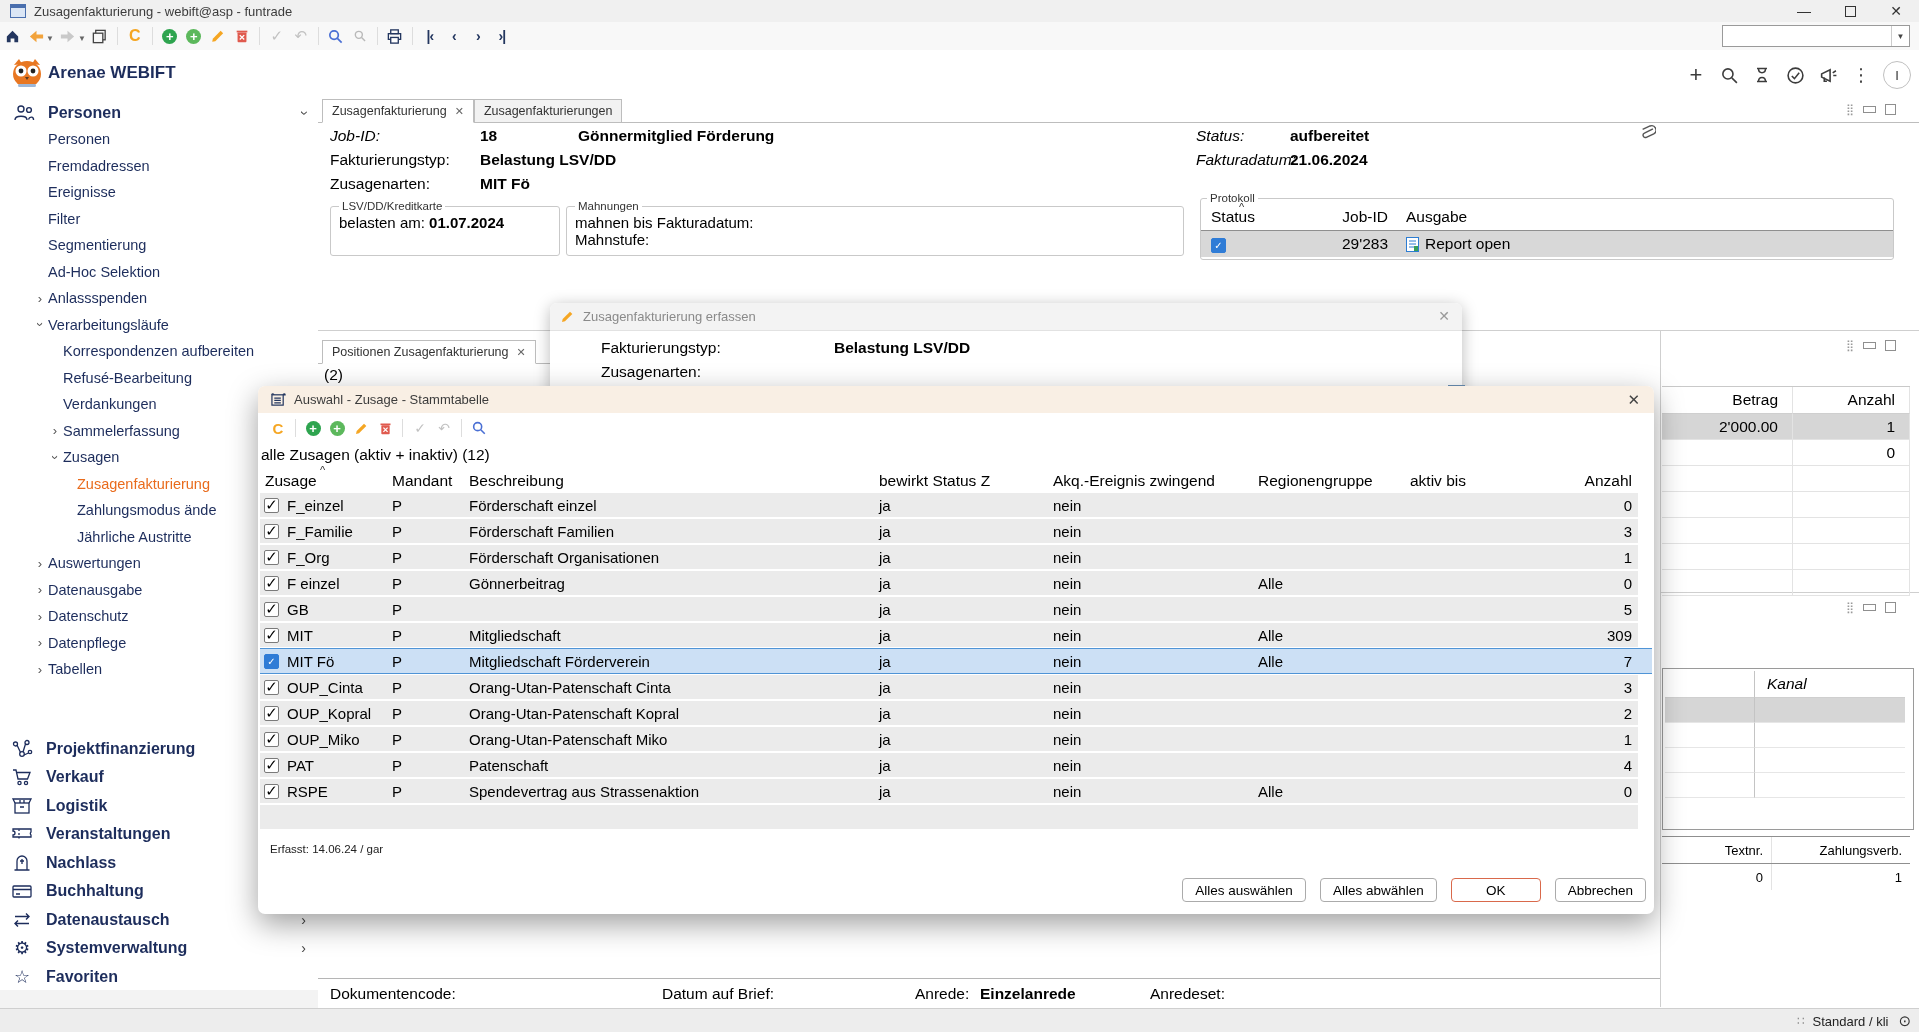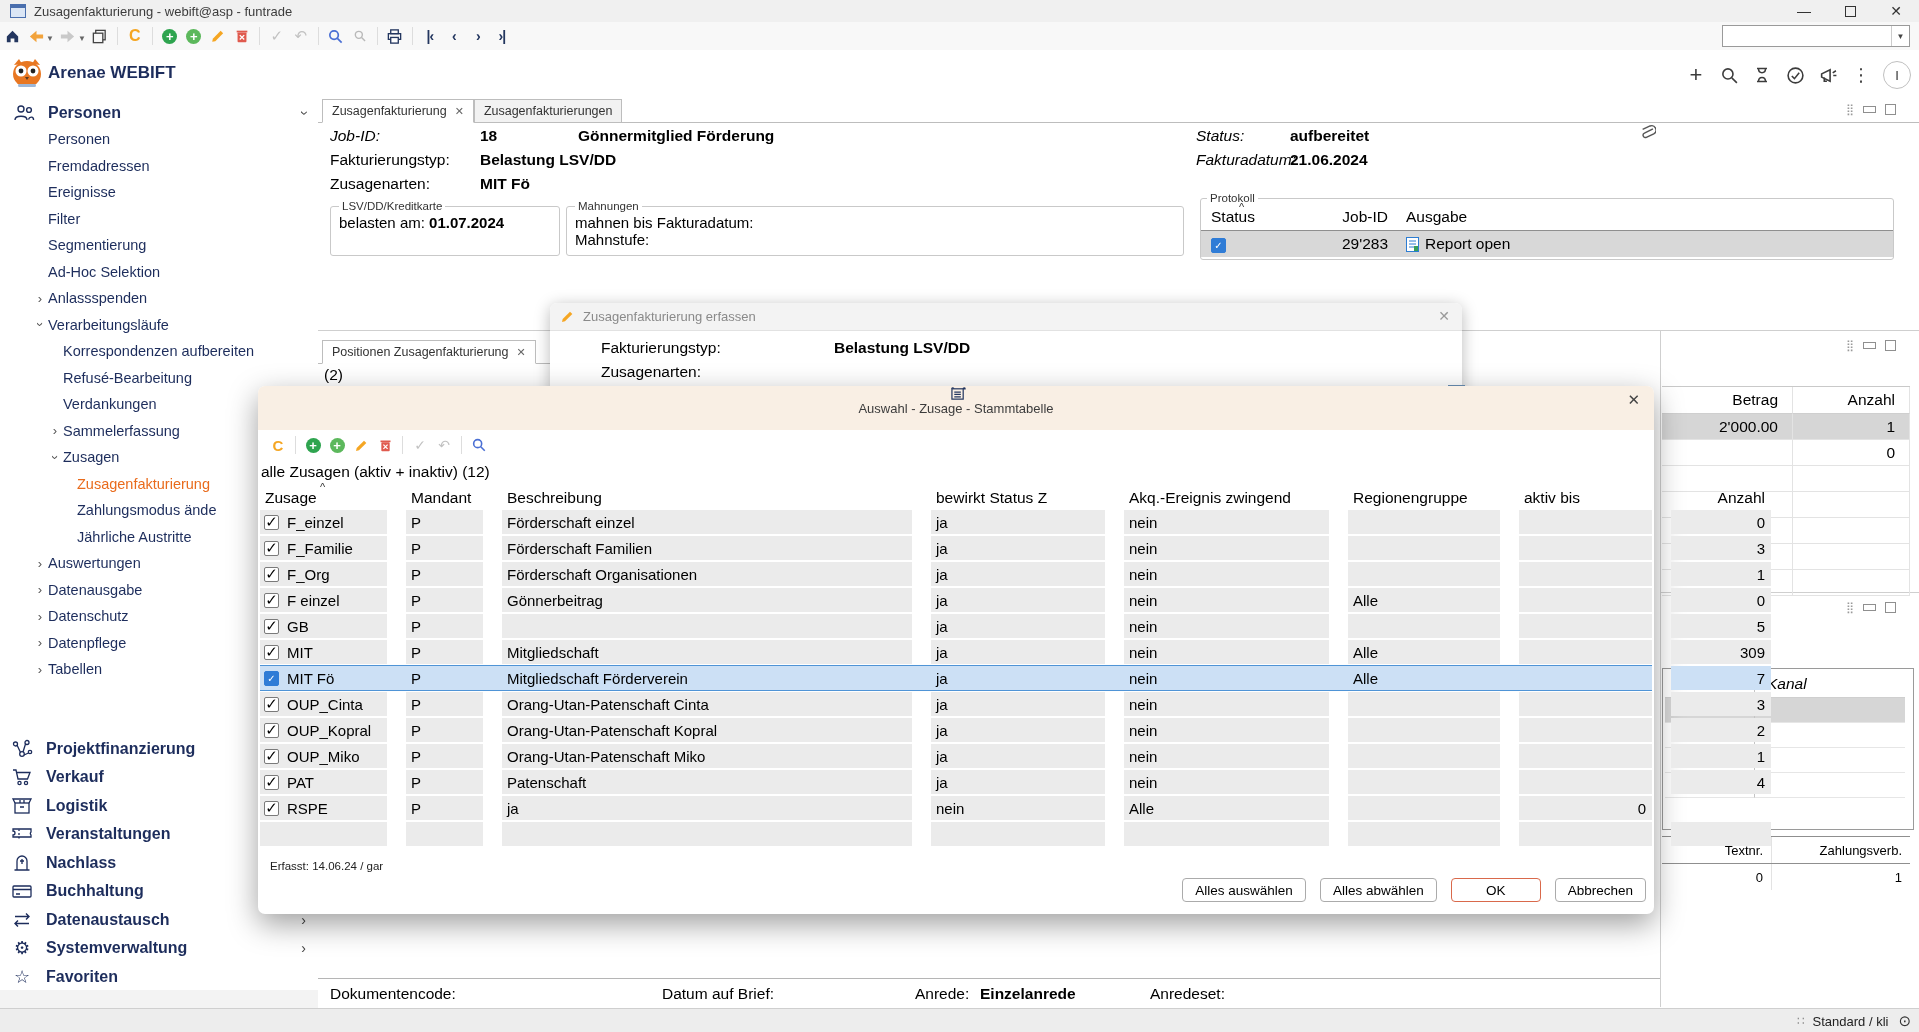--- a/index.html
+++ b/index.html
@@ -93,29 +93,29 @@
   .dlg-head .ttl{margin-left:8px;}
   .dlg-x{position:absolute;right:12px;top:5px;color:#999;font-size:14px;}
   .dlg-body{position:relative;padding:8px 0 0 51px;font-size:15.5px;}
   .dlg-row{height:24px;display:flex;}
   .dlg-row .l{width:233px;}
   .dlg-row .v{font-weight:bold;}
   .dlg-grid-ic{position:absolute;left:898px;top:54px;color:#6a8fb5;}
   
   .modal{position:absolute;left:258px;top:386px;width:1396px;height:528px;background:#fff;border-radius:7px;
          box-shadow:0 10px 30px rgba(0,0,0,.38);z-index:10;}
-  .mod-head{height:44px;background:#f9efe4;border-radius:7px 7px 0 0;display:flex;align-items:center;
-            font-size:13px;color:#3c3c3c;flex-direction:column;}
+  .mod-head{height:27px;background:#f9efe4;border-radius:7px 7px 0 0;display:flex;align-items:center;
+            font-size:13px;color:#3c3c3c;}
   .mod-head .mi{margin:0 8px 0 13px;color:#23365f;}
   .mod-x{position:absolute;right:14px;top:5px;color:#444;font-size:15px;}
   .mod-toolbar{height:30px;display:flex;align-items:center;padding-left:8px;}
   .mod-filter{font-size:15.5px;padding:3px 4px 4px 3px;}
   .mtable{margin:0 2px;font-size:15px;}
   .mhead,.mrow{display:grid;grid-template-columns:127px 77px 410px 174px 205px 152px 133px 100px;
-               column-gap:19px;align-items:center;}
+               column-gap:0;align-items:center;}
   .mhead{height:25px;font-size:15.5px;}
   .mhead .hcell{position:relative;padding-left:5px;white-space:nowrap;}
   .mhead .hcell.right{text-align:right;padding-right:6px;}
   .mhead .hcell.sorted::after{content:"^";position:absolute;top:-8px;left:60px;font-size:11px;color:#333;}
   .mrow{height:24px;margin-bottom:2px;}
   .mrow .cell{background:#ebebeb;height:24px;display:flex;align-items:center;padding-left:5px;white-space:nowrap;overflow:hidden;}
   .mrow .cell.num{justify-content:flex-end;padding-right:6px;}
   .mrow .c-cb{gap:8px;padding-left:4px;}
   .mrow.selected{background:#cce0f5;box-shadow:0 -1px 0 #4f94d6,0 1px 0 #4f94d6;}
   .mrow.selected .cell{background:#cce0f5;}
@@ -914,20 +914,21 @@
             <span class="cell"></span>
             <span class="cell num">4</span>
           </div>
 
           <div class="mrow">
             <span class="cell c-cb">
               <span class="cb">✓</span>
               <span>RSPE</span>
             </span>
             <span class="cell">P</span>
+            <span class="cell">Spendevertrag aus Strassenaktion</span>
             <span class="cell">ja</span>
             <span class="cell">nein</span>
             <span class="cell">Alle</span>
             <span class="cell"></span>
             <span class="cell num">0</span>
           </div>
 
           <div class="mrow empty">
             <span class="cell c-cb">
               <span class="cb">✓</span>

